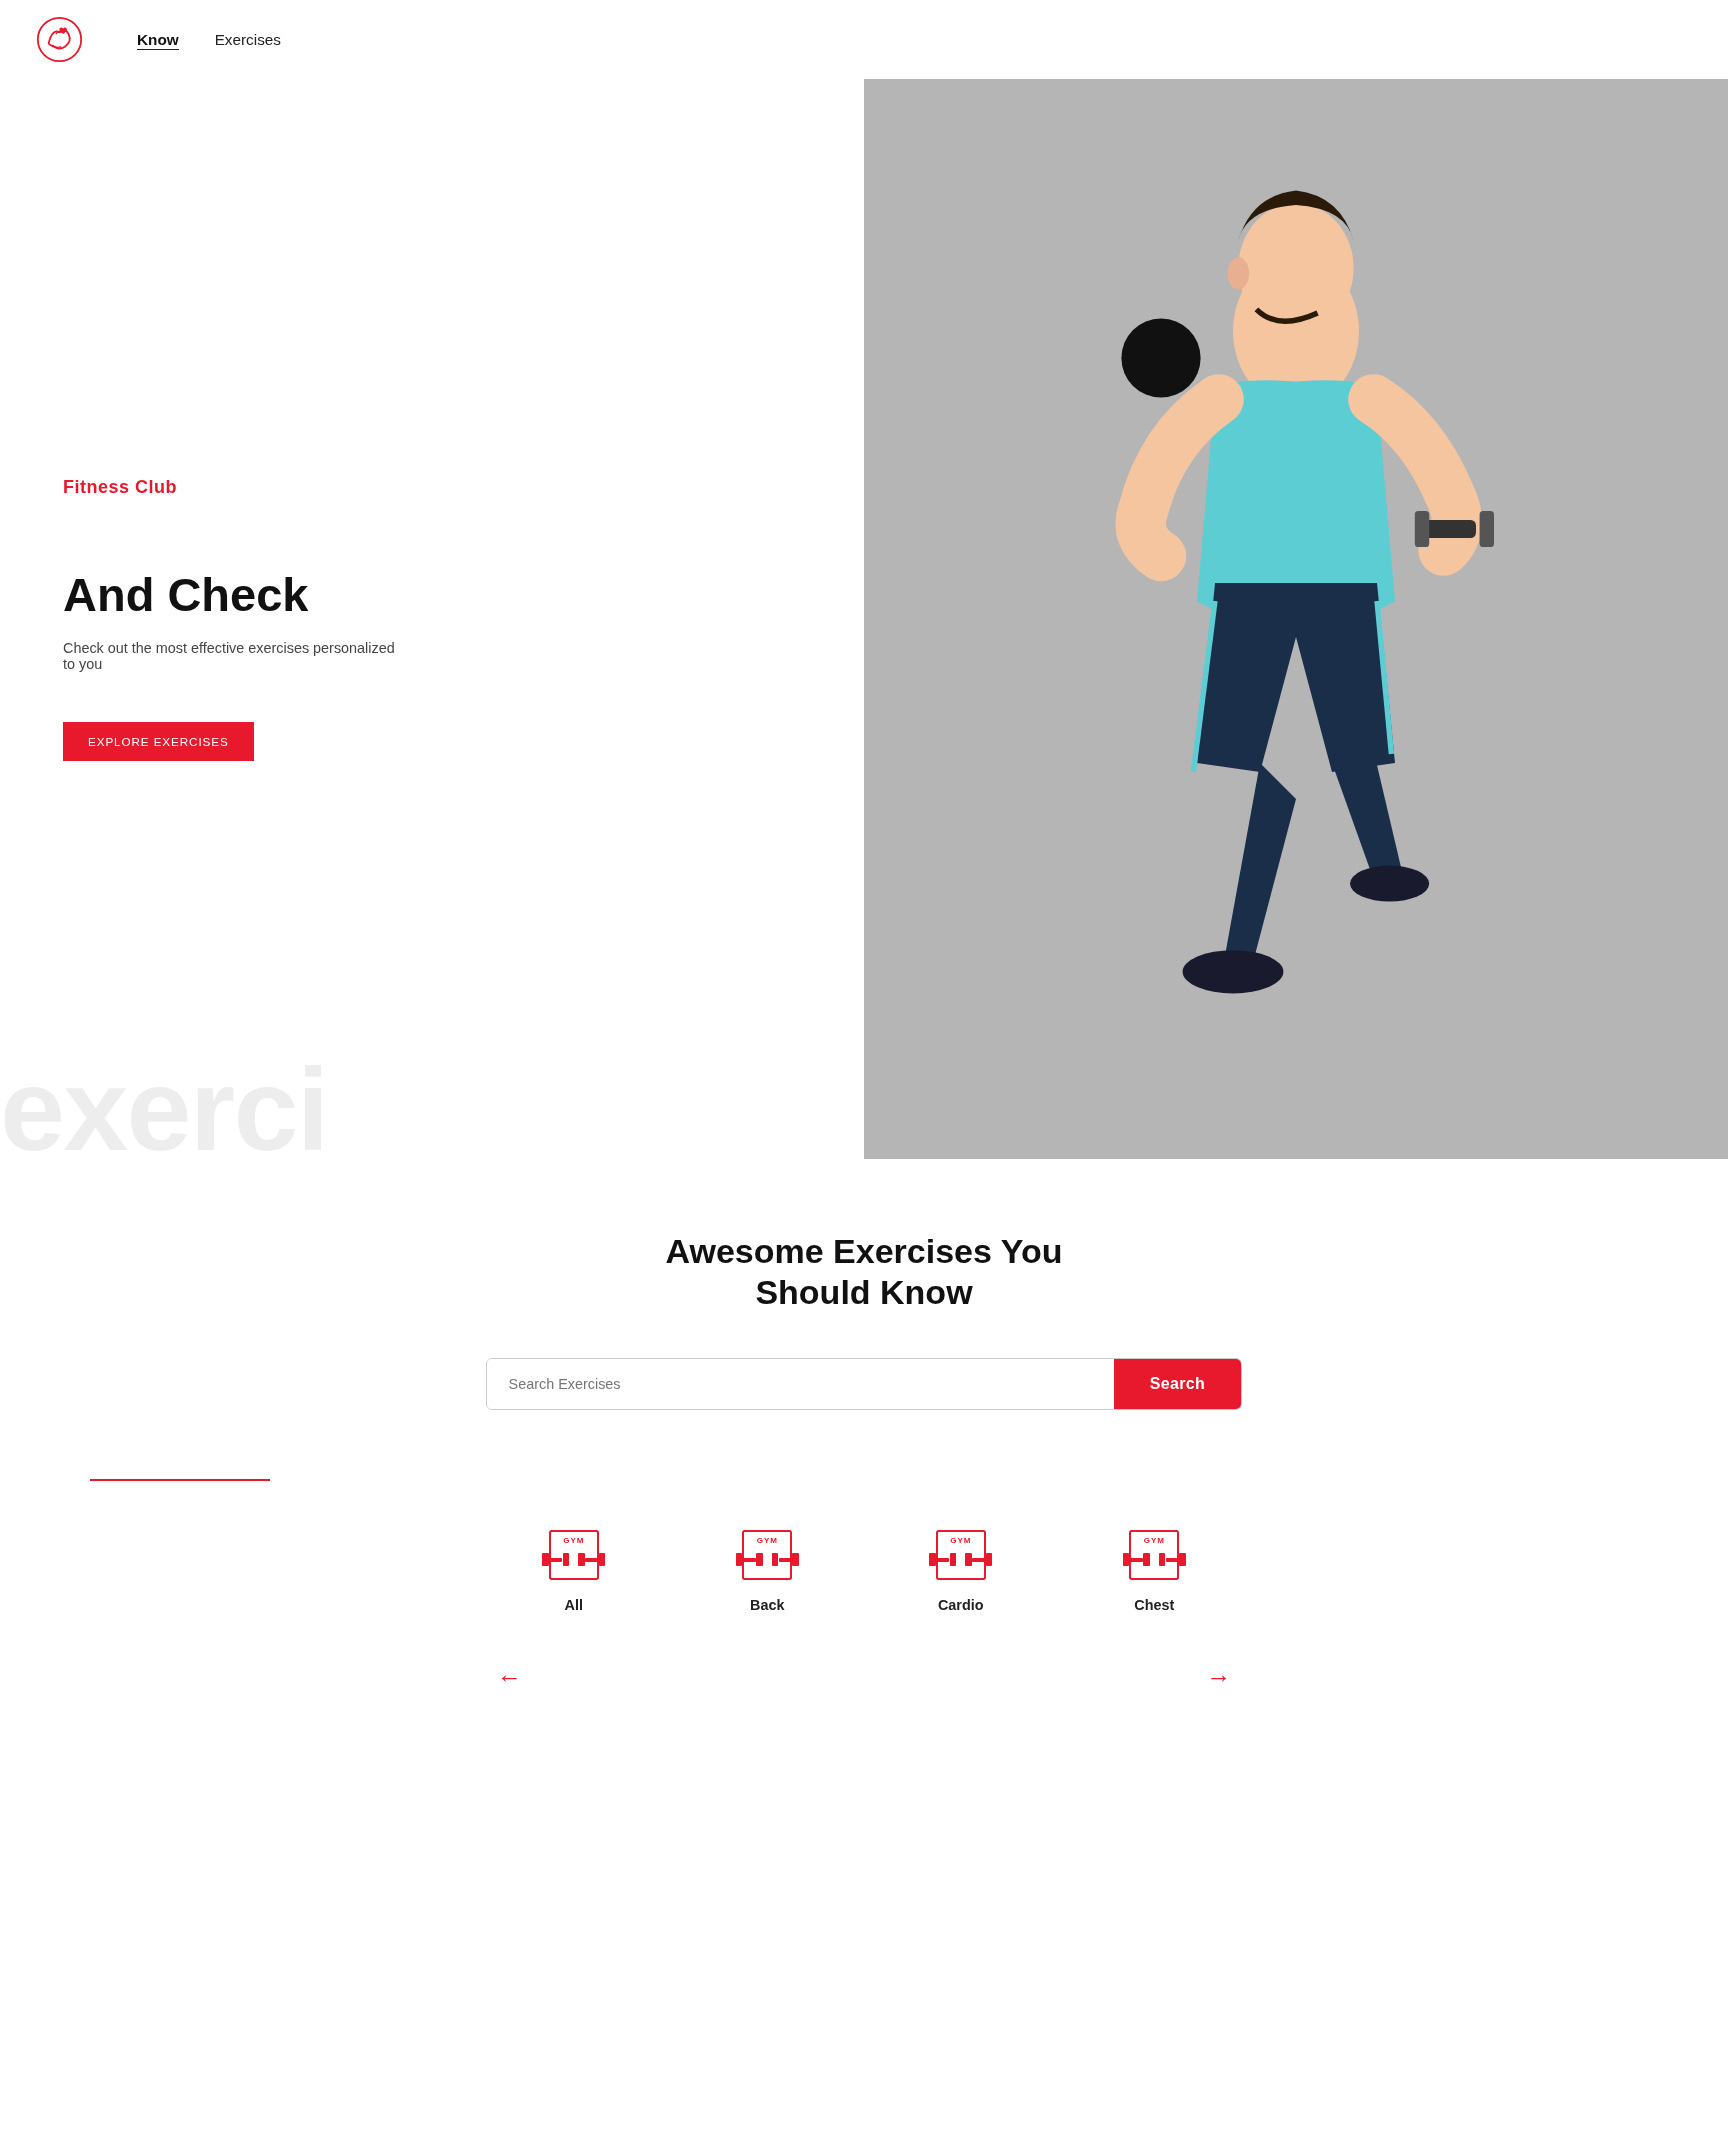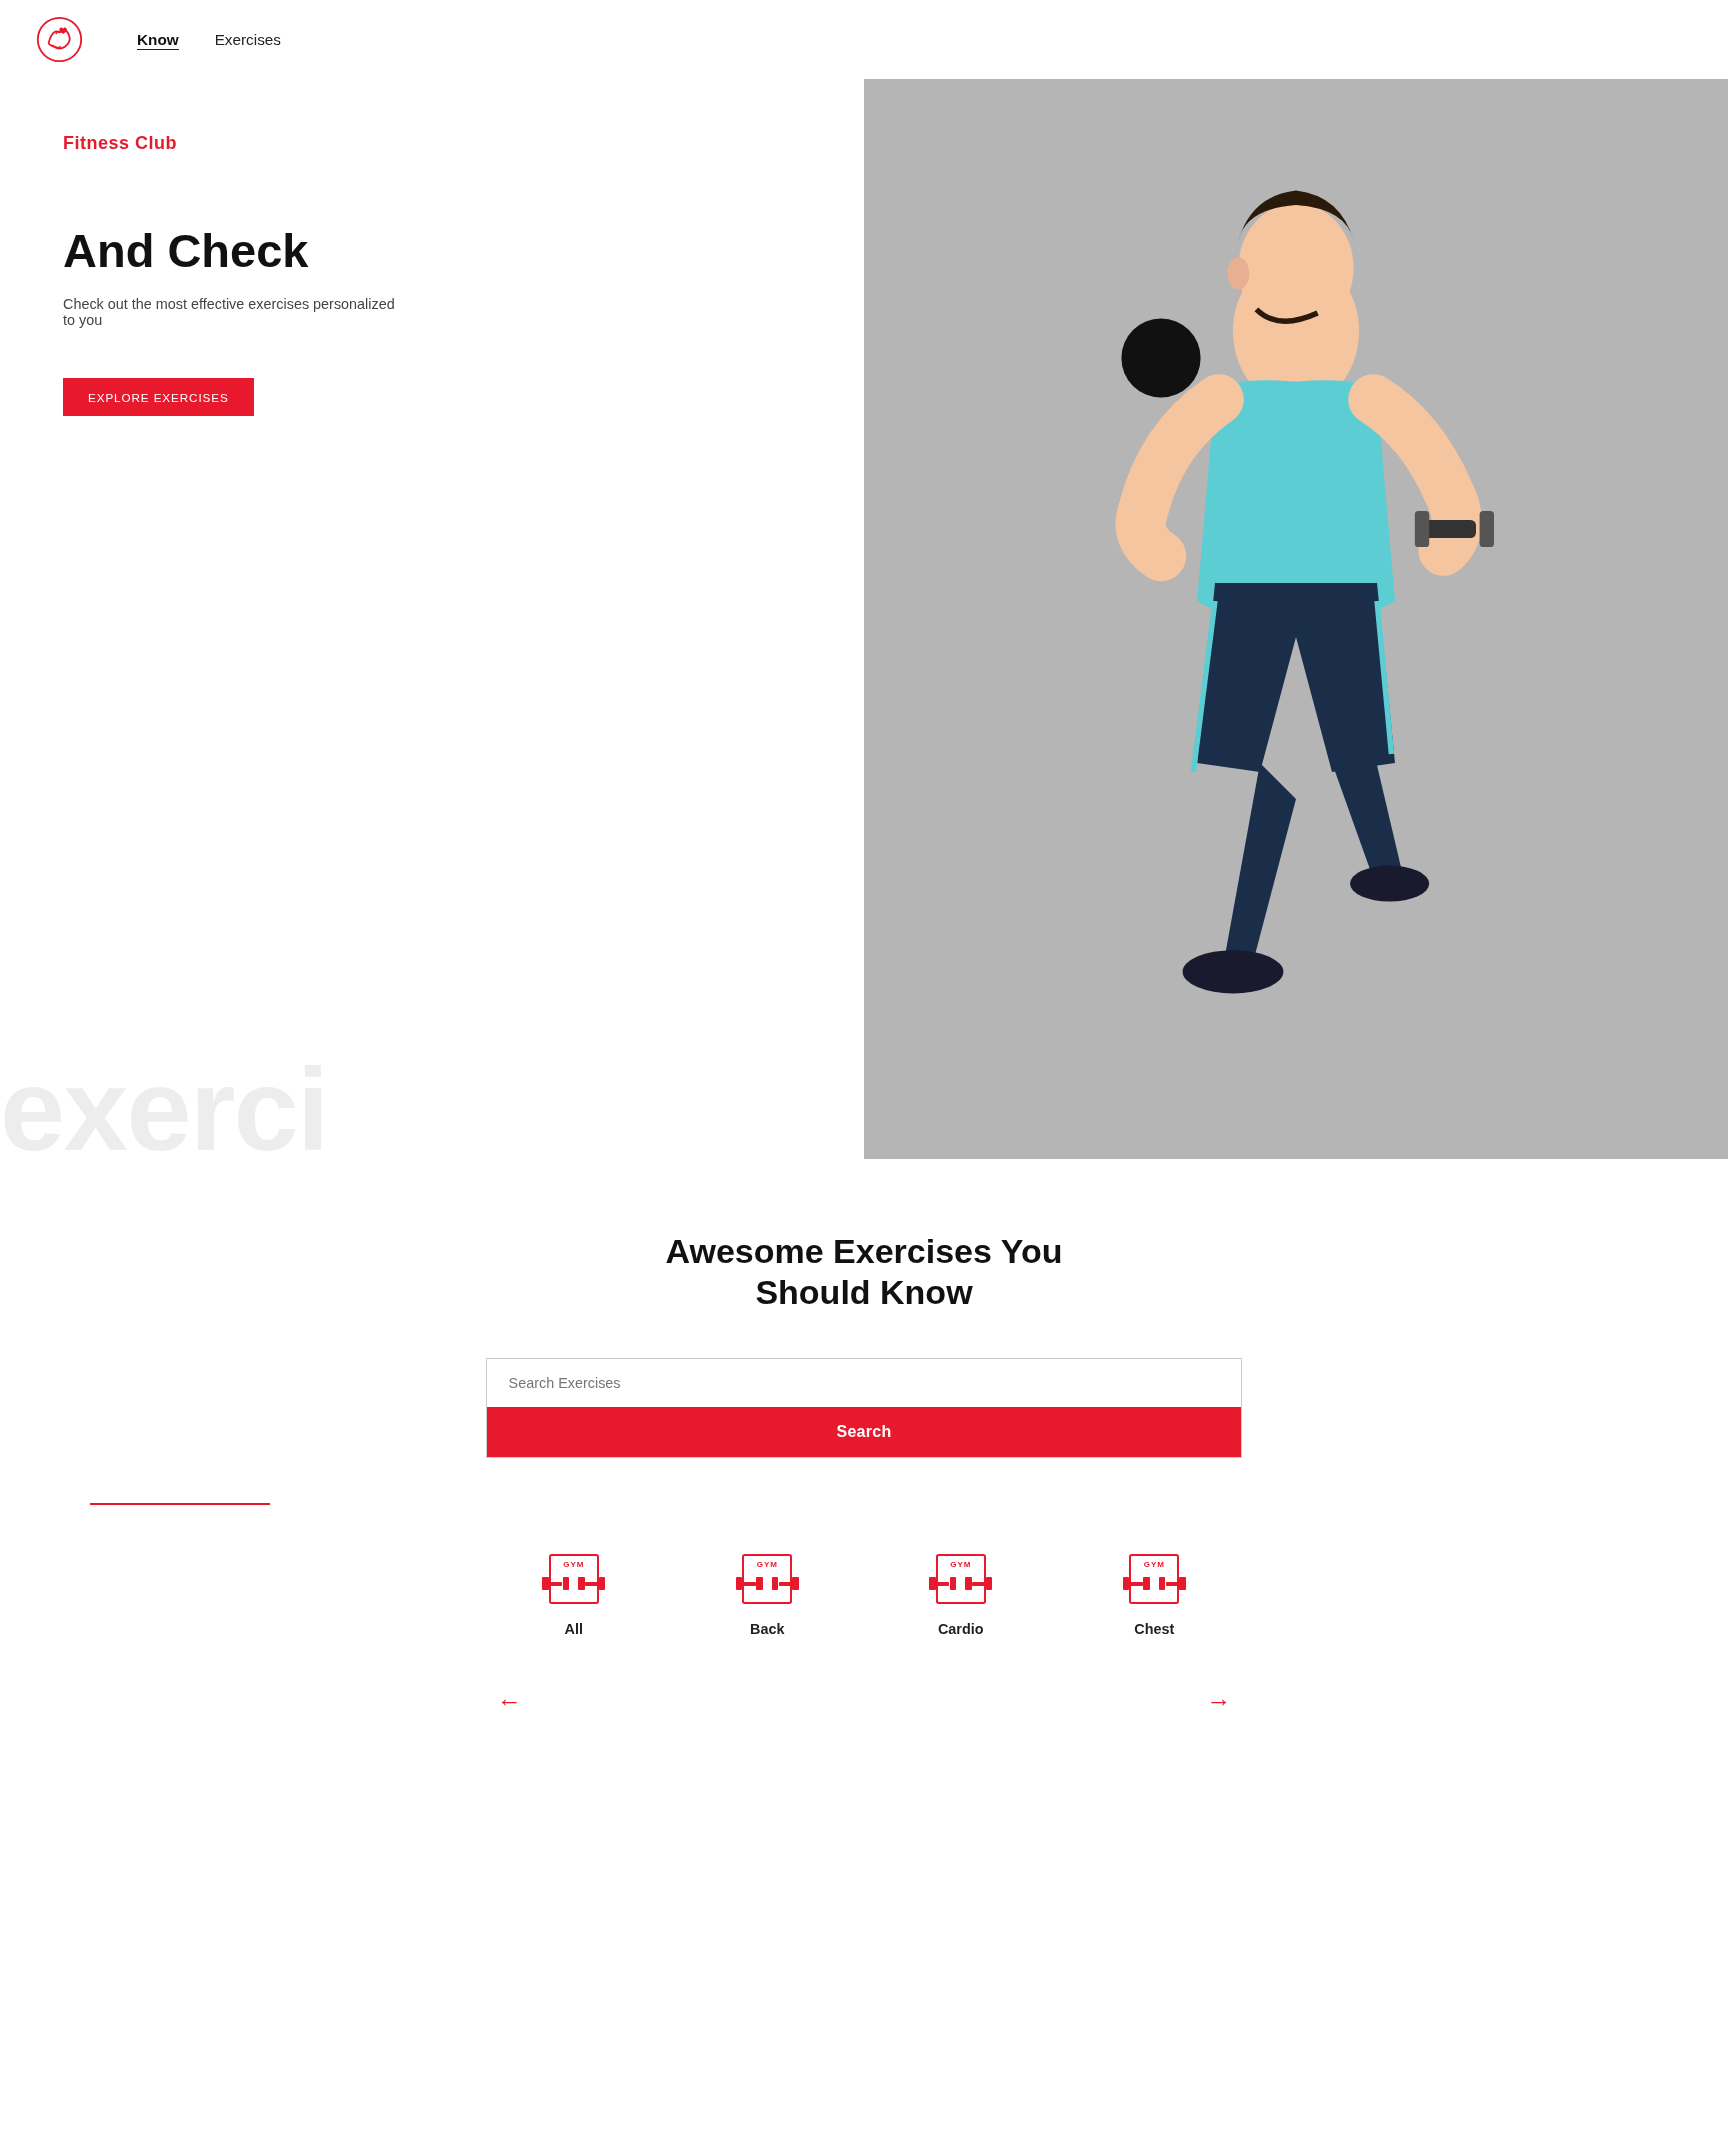--- a/index.html
+++ b/index.html
@@ -47,21 +47,21 @@
       align-items: stretch;
       min-height: 540px;
       position: relative;
       overflow: hidden;
     }
     .hero-content {
       flex: 0 0 50%;
       padding: 54px 45px 54px 63px;
       display: flex;
       flex-direction: column;
-      justify-content: flex-start;
+      justify-content: center;
       position: relative;
       z-index: 2;
     }
     .hero-brand {
       color: #e8192c;
       font-size: 18px;
       font-weight: 700;
       margin-bottom: 16px;
       letter-spacing: 0.5px;
     }
@@ -126,25 +126,24 @@
       font-weight: 800;
       color: #111;
       line-height: 1.2;
       margin-bottom: 45px;
     }
 
     
     .search-bar-container {
       display: flex;
       max-width: 756px;
-      margin: 0 auto 45px;
+      margin: 0 auto 69px;
       border: 1.4px solid #ccc;
-      border-radius: 0;
+      border-radius: 6px;
       overflow: hidden;
-      flex-direction: column;
     }
     .search-input {
       flex: 1;
       padding: 16px 21.6px;
       border: none;
       outline: none;
       font-size: 14.4px;
       color: #999;
       background: #fff;
     }

